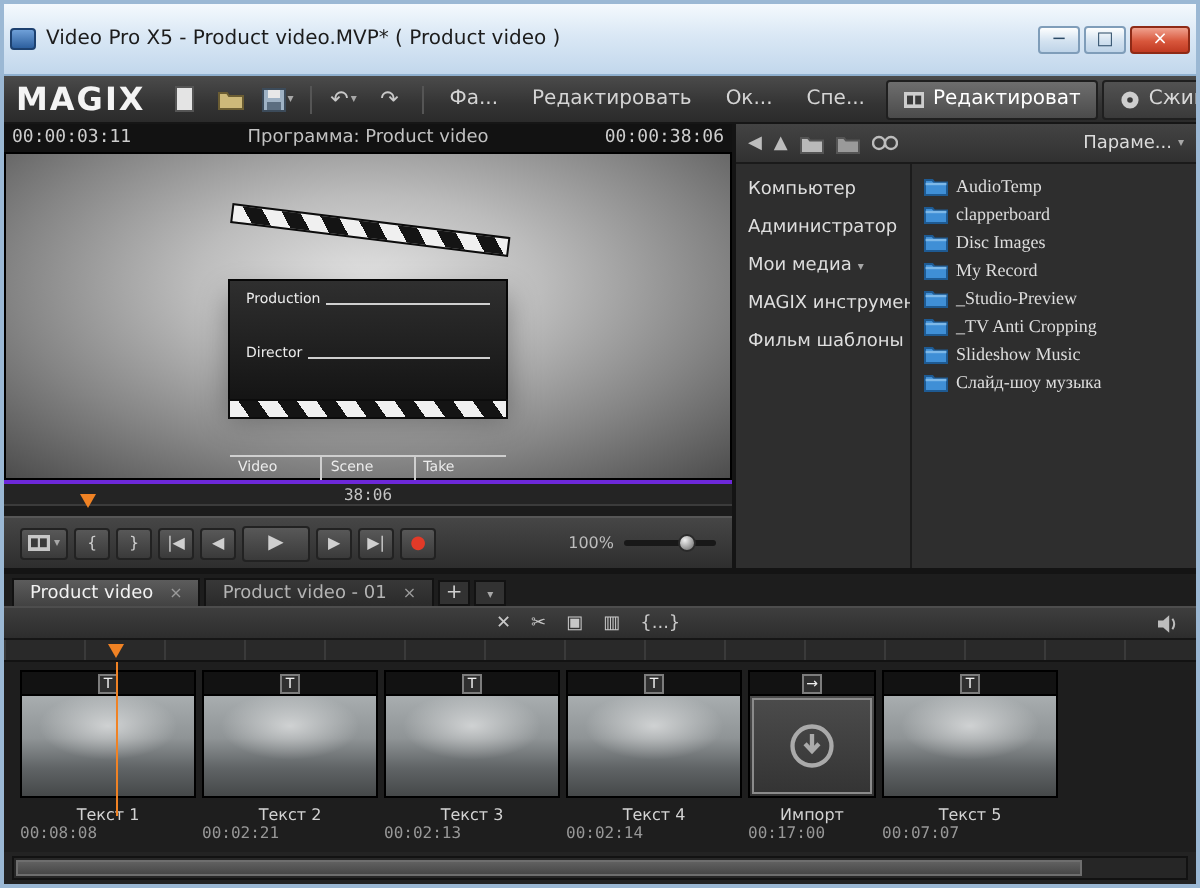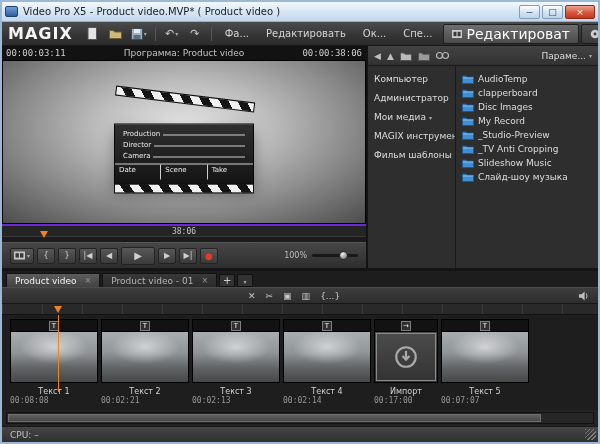--- a/index.html
+++ b/index.html
@@ -1,21 +1,21 @@
 <!DOCTYPE html>
 <html><head>
 <meta charset="utf-8">
 <style>
   * { margin:0; padding:0; box-sizing:border-box; }
   body { font-family:"DejaVu Sans","Liberation Sans",sans-serif; background:#555; }
   .window { width:600px; height:444px; position:relative; background:#2d2d2d;
             border:2px solid #9bb8d4; overflow:hidden; }
 
   
-  .titlebar { height:20px; display:flex; align-items:center; padding:0 3px;
+  .titlebar { height:36px; display:flex; align-items:center; padding:0 3px;
     background:linear-gradient(#f4f9fd,#dae8f5 45%,#c2d7ec); border-bottom:1px solid #8fb0cf; }
   .app-icon { width:13px; height:11px; background:linear-gradient(#6fa0d8,#2d5f9e);
     border:1px solid #1d4170; border-radius:2px; }
   .titlebar-text { font-size:10px; color:#1c1c1c; margin-left:5px; flex:1;
     white-space:nowrap; overflow:hidden; }
   .win-btns { display:flex; gap:2px; }
   .win-btn { width:21px; height:14px; border:1px solid #7f9db9; border-radius:2px;
     background:linear-gradient(#fdfefe,#d3e2f0 55%,#bfd4e8); font-size:9px; line-height:12px;
     text-align:center; color:#2b4a66; }
   .win-btn.close { width:30px; background:linear-gradient(#f0a18e,#d8573c 55%,#c03a22);
@@ -26,21 +26,21 @@
     border-bottom:1px solid #161616; display:flex; align-items:center; padding:0 6px; gap:5px; }
   .brand { color:#f4f4f4; font-weight:bold; font-size:16px; letter-spacing:1px; margin-right:6px; }
   .tb-btn { height:18px; min-width:18px; display:flex; align-items:center; justify-content:center;
     gap:1px; color:#c9c9c9; font-size:11px; border-radius:2px; }
   .chev { font-size:6px; color:#a7a7a7; }
   .tb-sep { width:1px; height:14px; background:#1c1c1c; border-right:1px solid #555; margin:0 2px; }
   .menu { color:#d4d4d4; font-size:10px; padding:0 6px; white-space:nowrap; }
   .mode-tabs { margin-left:auto; display:flex; gap:2px; }
   .mode-tab { height:20px; display:flex; align-items:center; gap:4px; padding:0 8px;
     background:linear-gradient(#525252,#3a3a3a); border:1px solid #1f1f1f; border-radius:2px;
-    color:#d8d8d8; font-size:14px; white-space:nowrap; }
+    color:#d8d8d8; font-size:10px; white-space:nowrap; }
   .mode-tab.active { background:linear-gradient(#6e6e6e,#4b4b4b); color:#fff; }
 
   
   .main { display:flex; height:222px; }
   .vsplit { width:2px; background:#141414; }
 
   
   .preview { width:364px; display:flex; flex-direction:column; background:#202020; }
   .pv-header { height:14px; background:#121212; display:flex; align-items:center; padding:0 4px; }
   .timecode { font-family:"DejaVu Sans Mono","Liberation Mono",monospace; font-size:9px; color:#cdcdcd; }
@@ -49,21 +49,21 @@
     background:radial-gradient(ellipse 75% 85% at 50% 40%, #e3e3e3 0%, #bcbcbc 32%, #858585 65%, #474747 100%); }
   .clapper { position:absolute; left:50%; top:50%; transform:translate(-50%,-50%); width:140px; }
   .stick-wrap { height:16px; position:relative; }
   .stick { height:10px; background:repeating-linear-gradient(55deg,#f0f0f0 0 8px,#141414 8px 16px);
     border:1px solid #0c0c0c; }
   .stick.open { position:absolute; left:0; right:0; bottom:2px; transform-origin:right bottom;
     transform:rotate(7deg); }
   .stick.closed { position:absolute; left:0; right:0; bottom:-8px; }
   .clap-body { margin-top:9px; background:linear-gradient(#2f2f2f,#141414); border:1px solid #070707;
     padding:6px 8px 0; height:62px; box-shadow:0 8px 14px rgba(0,0,0,.35); }
-  .clap-row { display:flex; align-items:flex-start; gap:3px; margin-bottom:4px; }
+  .clap-row { display:flex; align-items:center; gap:3px; margin-bottom:20px; }
   .clap-label { color:#ececec; font-size:7px; line-height:7px; }
   .clap-line { flex:1; border-bottom:1px solid #cfcfcf; height:5px; }
   .clap-cols { display:flex; border-top:1px solid #cfcfcf; margin:3px -8px 0; }
   .clap-col { flex:1; border-right:1px solid #cfcfcf; padding:1px 4px 6px; color:#ececec; font-size:7px; }
   .clap-col:last-child { border-right:none; }
   .seek { height:18px; position:relative; background:#242424; border-top:2px solid #6d28d9; }
   .seek-time { position:absolute; top:1px; left:0; right:0; text-align:center; font-size:8px;
     color:#c4c4c4; font-family:"DejaVu Sans Mono","Liberation Mono",monospace; }
   .seek-ruler { position:absolute; bottom:0; left:0; right:0; height:6px; background:#1b1b1b;
     border-top:1px solid #3b3b3b; }
@@ -86,22 +86,22 @@
   .mediapool { width:230px; display:flex; flex-direction:column; background:#2e2e2e; }
   .mp-toolbar { height:20px; background:linear-gradient(#434343,#313131); border-bottom:1px solid #1a1a1a;
     display:flex; align-items:center; gap:6px; padding:0 6px; }
   .mp-ic { color:#bdbdbd; font-size:9px; display:flex; align-items:center; }
   .mp-options { margin-left:auto; display:flex; align-items:center; gap:3px; color:#dcdcdc; font-size:9px; }
   .mp-body { flex:1; display:flex; overflow:hidden; }
   .mp-nav { width:88px; border-right:1px solid #1b1b1b; padding:8px 0 0 6px; }
   .mp-nav-item { font-size:9px; color:#dedede; margin-bottom:9px; display:flex; align-items:center;
     gap:3px; white-space:nowrap; overflow:hidden; }
   .mp-files { flex:1; padding:6px 0 0 6px; overflow:hidden; }
-  .mp-file { display:flex; align-items:center; gap:4px; font-size:9px; color:#dedede; height:14px;
-    white-space:nowrap; overflow:hidden; }
+  .mp-file { display:flex; align-items:flex-start; gap:4px; font-size:9px; color:#dedede; height:14px;
+    white-space:nowrap; overflow:hidden;font-family:Liberation Serif, serif; }
 
   
   .tl { height:158px; display:flex; flex-direction:column; background:#232323; }
   .hsplit { height:3px; background:#141414; }
   .tl-tabs { height:16px; display:flex; align-items:flex-end; gap:2px; padding:0 4px; background:#1d1d1d; }
   .tl-tab { height:14px; display:flex; align-items:center; gap:8px; padding:0 8px; font-size:9px;
     color:#b4b4b4; background:linear-gradient(#383838,#2a2a2a); border:1px solid #121212;
     border-bottom:none; white-space:nowrap; }
   .tl-tab.active { background:linear-gradient(#5c5c5c,#424242); color:#f2f2f2; }
   .tab-x { font-size:8px; color:#9a9a9a; }
@@ -233,21 +233,21 @@
               </div>
             <div class="clap-row">
                 <span class="clap-label">Director</span>
                 <span class="clap-line"></span>
               </div>
             <div class="clap-row">
                 <span class="clap-label">Camera</span>
                 <span class="clap-line"></span>
               </div>
             <div class="clap-cols">
-              <div class="clap-col">Date</div>
+              <div class="clap-col">Video</div>
               <div class="clap-col">Scene</div>
               <div class="clap-col">Take</div>
             </div>
           </div>
         </div>
       </div>
       <div class="seek">
         <div class="seek-time">38:06</div>
         <div class="seek-ruler"></div>
         <div class="seek-marker"></div>

